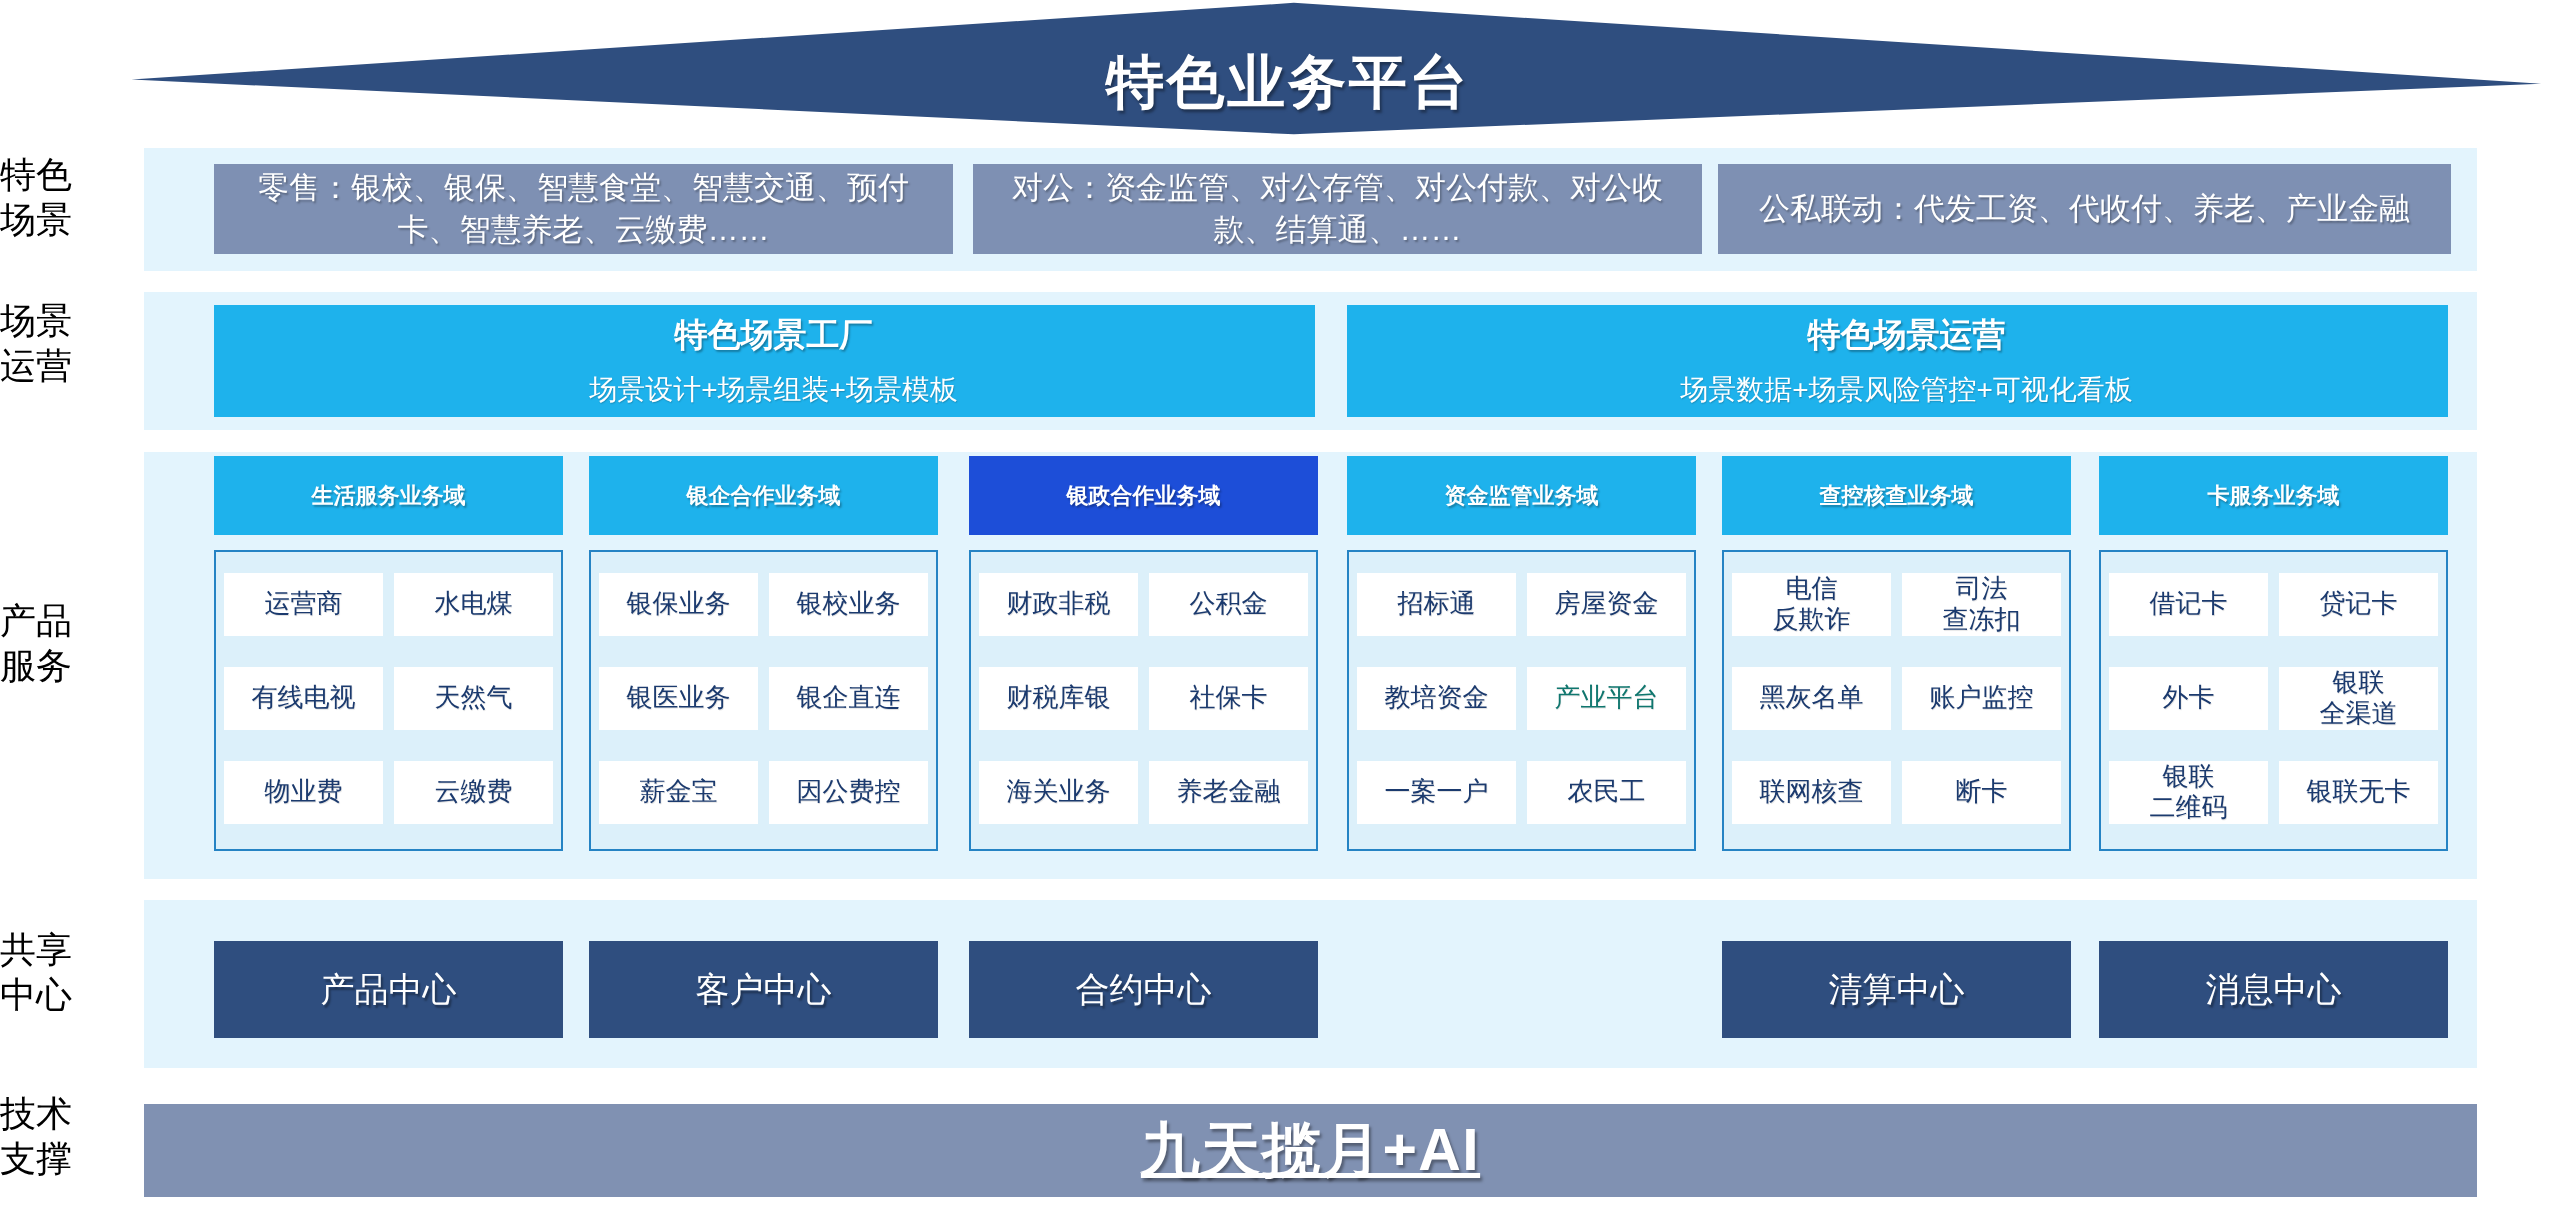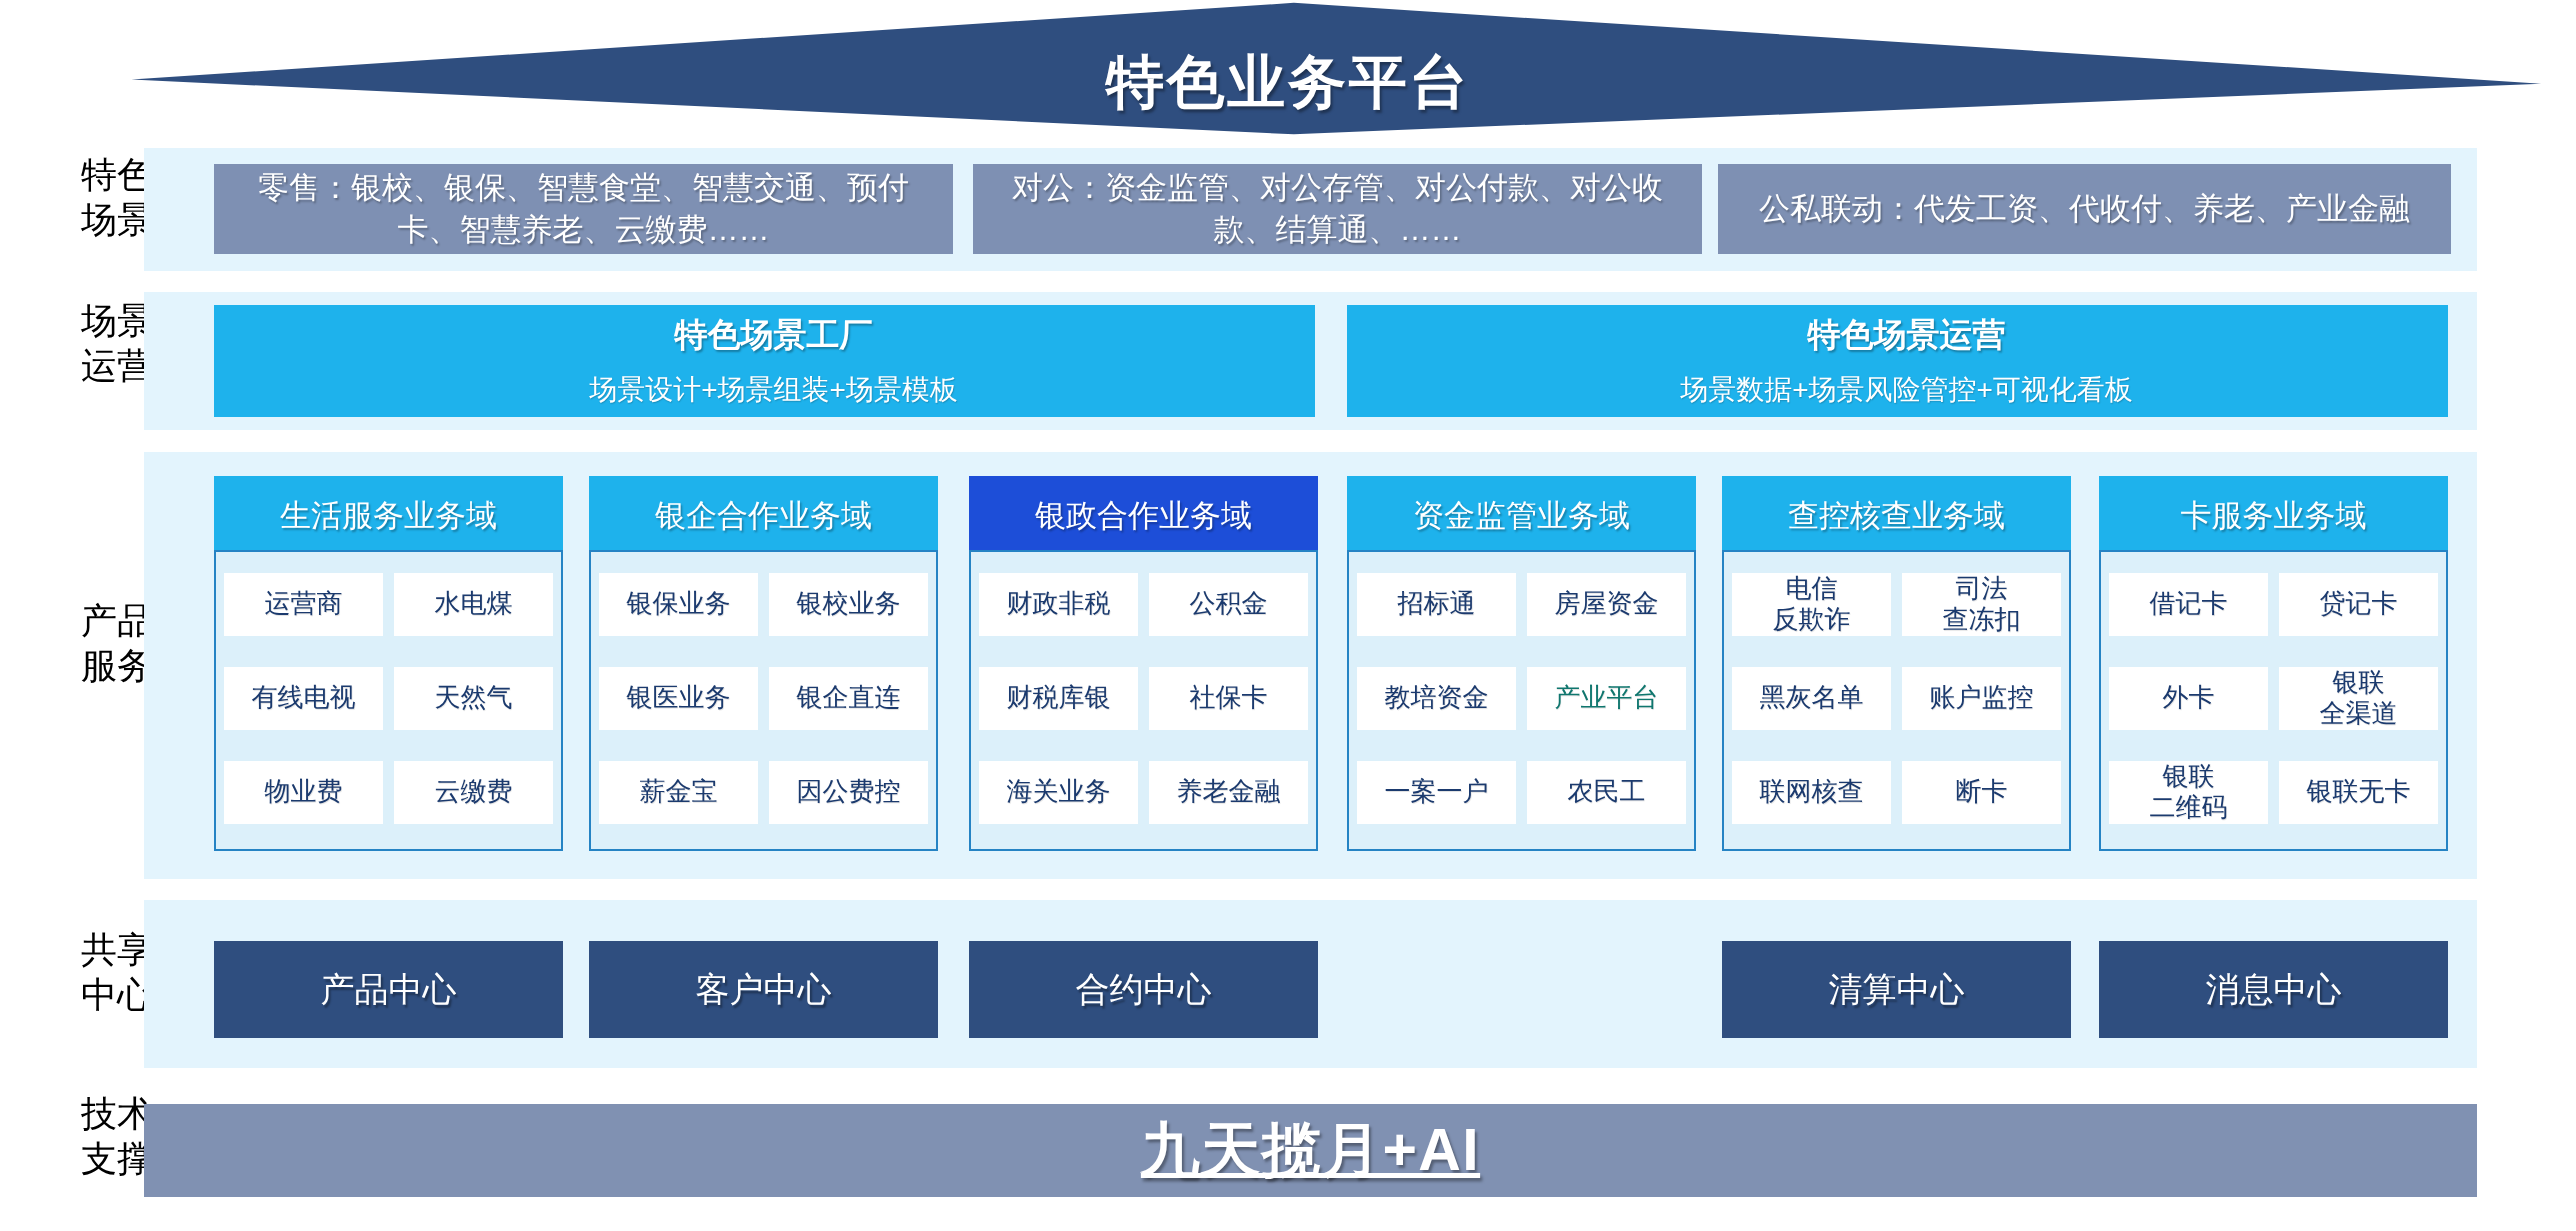--- a/index.html
+++ b/index.html
@@ -20,21 +20,21 @@
     display: flex; align-items: center; justify-content: center;
     color: #ffffff; font-size: 58px; font-weight: bold;
     text-shadow: 2.1px 3.4px 2.7px rgba(0,0,0,0.35);
     letter-spacing: 2.7px;
   }
 
   
   .row-label {
     left: 0; width: 145px;
     color: #000000; font-size: 36px; line-height: 45px;
-    text-align: right; white-space: pre-line; font-weight: 500; margin-left: 8px;
+    text-align: left; white-space: pre-line; font-weight: 500;
   }
 
   
   .band { left: 144px; width: 2333px; }
 
   
   .scene-box {
     top: 164px; height: 90px;
     display: flex; align-items: center; justify-content: center;
     color: #ffffff; font-size: 31px; line-height: 42px; font-weight: 500;
@@ -46,23 +46,23 @@
   .op-box {
     top: 305px; height: 112px;
     display: flex; flex-direction: column; align-items: center; justify-content: center;
     color: #ffffff; text-align: center; gap: 13.7px; padding-left: 18px;
   }
   .op-box .op-title   { font-size: 33px; font-weight: bold; text-shadow: 1.4px 2.1px 2.1px rgba(0,0,0,0.30); }
   .op-box .op-subtitle{ font-size: 28px; font-weight: 400; text-shadow: 0.7px 1.4px 1.4px rgba(0,0,0,0.22); }
 
   
   .col-header {
-    top: 476px; height: 79px;
-    display: flex; align-items: center; justify-content: center;
-    color: #ffffff; font-size: 31px; font-weight: normal;
+    top: 456px; height: 79px;
+    display: flex; align-items: center; justify-content: center;
+    color: #ffffff; font-size: 22px; font-weight: bold;
     text-shadow: 1.4px 2.1px 2.1px rgba(0,0,0,0.30);
   }
   .col-body {
     top: 550px; height: 301px;
     display: grid; grid-template-columns: 1fr 1fr;
     grid-auto-rows: 63px; gap: 31px 11px;
     padding: 20.5px 8.2px 25px;
   }
   .cell {
     background: #ffffff;

